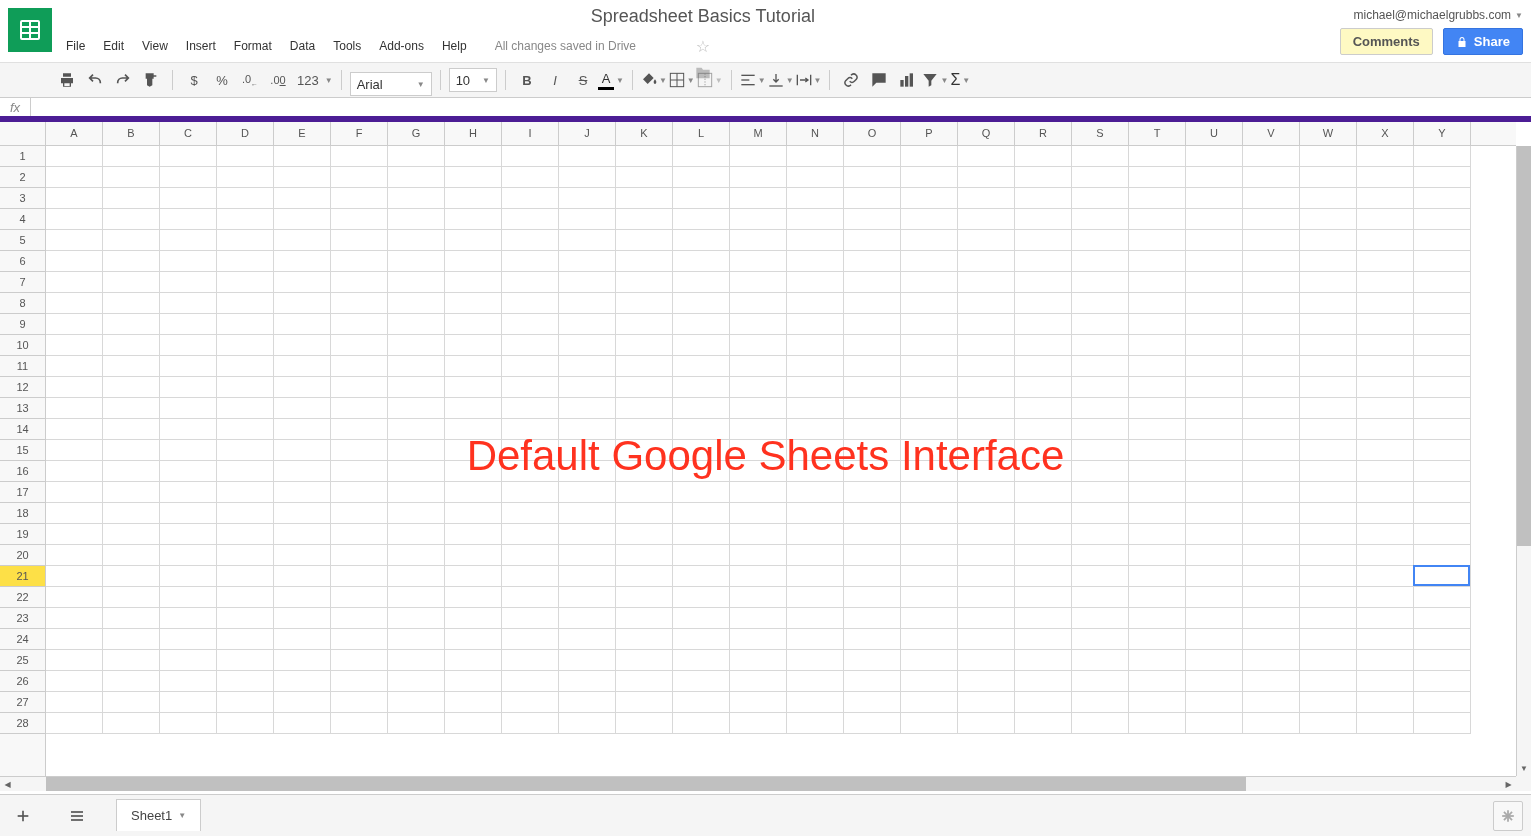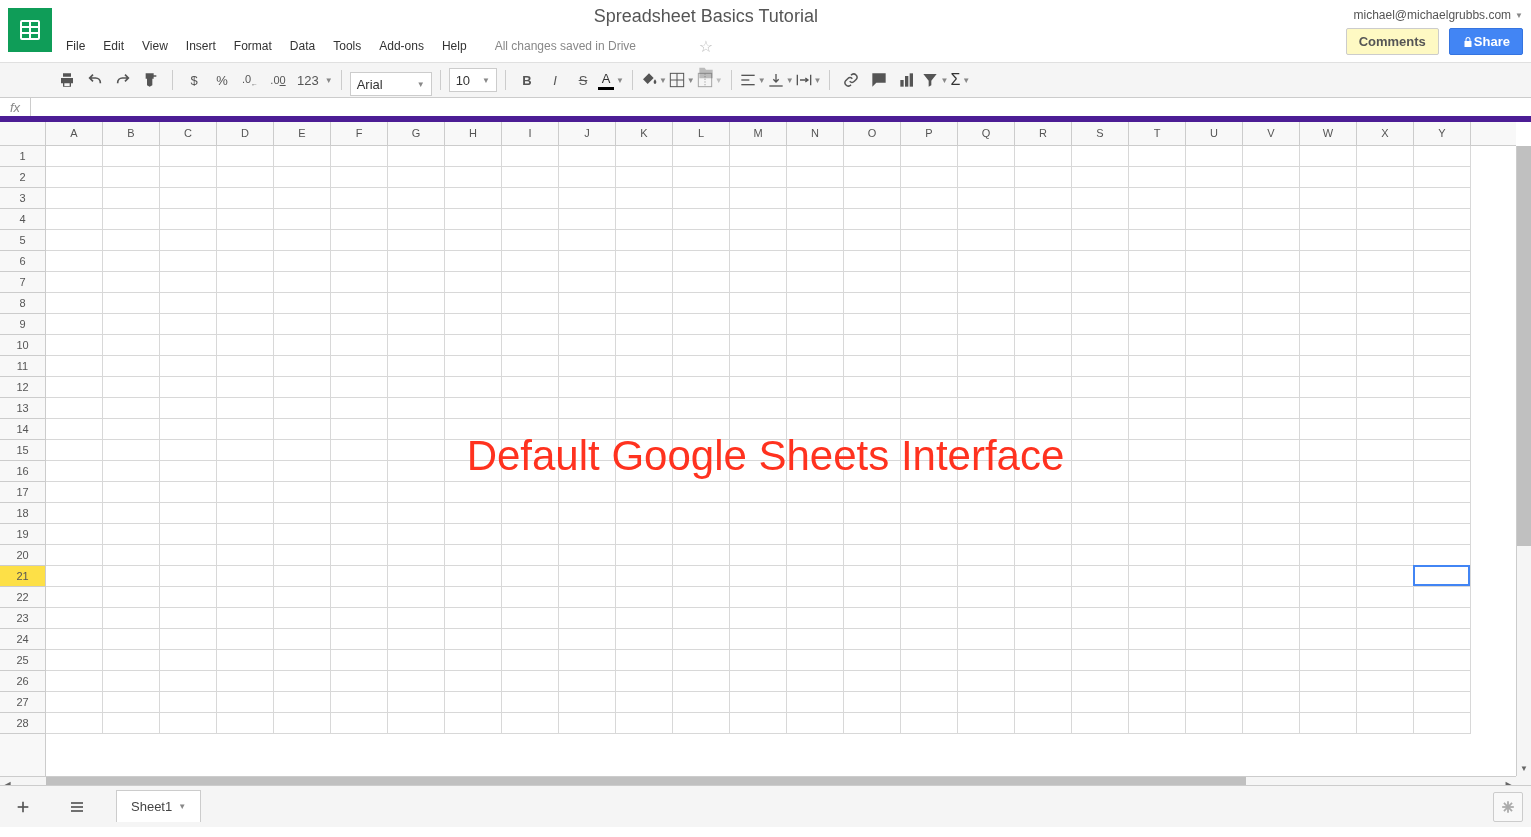--- a/index.html
+++ b/index.html
@@ -14,21 +14,21 @@
   .doc-title { font-size: 18px; color: #555; letter-spacing: 0; }
   .star-icon, .folder-icon { color: #bbb; font-size:16px; cursor:pointer;}
   .menu-bar { display: flex; gap: 18px; align-items: center; height: 28px; font-size: 12px; color:#333;text-align:right;}
   .menu-bar .menu-item { cursor: pointer; }
   .save-status { color: #888; margin-left: 10px; }
   .account-area { text-align: right; padding-top:2px;}
   .user-email { font-size: 12px; color: #555; display:flex; align-items:center; gap:4px; justify-content:flex-end; margin-bottom:6px;}
   .top-buttons { display:flex; gap:10px; justify-content:flex-end;}
   .btn { border:1px solid #ccc; border-radius:2px; padding:5px 12px; font-size:13px; font-weight:bold; cursor:pointer; background:#fef9c3;}
   .btn-comments { color:#555; }
-  .btn-share { background:#4285f4; color:#fff; border-color:#3574e0; display:flex; align-items:center; font-weight:bold;}
+  .btn-share { background:#4285f4; color:#fff; border-color:#3574e0; display:flex; align-items:center; gap:6px; font-weight:bold;}
 
   
   .toolbar { height: 36px; background:#f5f5f5; border-top:1px solid #e0e0e0; border-bottom:1px solid #ccc; display:flex; align-items:center; padding:0 8px 0 54px; gap:2px;}
   .tb-btn { width:26px; height:26px; display:flex; align-items:center; justify-content:center; color:#555; cursor:pointer; border-radius:2px;}
   .tb-sep { width:1px; height:20px; background:#ccc; margin:0 6px;}
   .tb-text { font-size:13px; color:#555; padding:0 4px; cursor:pointer;}
   .font-select { display:flex; align-items:center; border:1px solid #ccc; background:#fff; height:24px; padding:0 6px; gap:18px; font-size:13px; cursor:pointer; min-width:82px; justify-content:space-between;margin-top:8px;}
   .size-select { display:flex; align-items:center; border:1px solid #ccc; background:#fff; height:24px; padding:0 6px; gap:12px; font-size:13px; cursor:pointer; min-width:46px; justify-content:space-between;}
   .dd-arrow { font-size:8px; color:#888;}
   .color-underline {display:flex; flex-direction:column; align-items:center;}
@@ -62,21 +62,21 @@
   .hscroll .thumb{ background:#c0c0c0; height:100%; width:1200px; position:absolute; left:46px;}
   .hscroll .arrow{position:absolute; height:100%; width:15px; display:flex;align-items:center;justify-content:center; font-size:8px; color:#666; background:#f5f5f5;}
   .hscroll .arrow.left{left:0;}
   .hscroll .arrow.right{right:0;}
   .scroll-corner{position:absolute; right:0; bottom:0; width:15px; height:15px; background:#f5f5f5;}
 
   
   .overlay-text { position:absolute; top:432px; left:0; right:0; text-align:center; font-family: Helvetica, Arial, sans-serif; font-size:42px; color:#ff321f; z-index:50; pointer-events:none;}
 
   
-  .sheet-bar { position:absolute; bottom:10px; left:0; right:0; height:42px; border-top:1px solid #ccc; background:#f5f5f5; display:flex; align-items:center; padding:0 8px; gap:24px;}
+  .sheet-bar { position:absolute; bottom:1px; left:0; right:0; height:42px; border-top:1px solid #ccc; background:#f5f5f5; display:flex; align-items:center; padding:0 8px; gap:24px;}
   .sheet-btn { width:30px; height:28px; display:flex; align-items:center; justify-content:center; color:#555; cursor:pointer;}
   .sheet-tab { background:#fff; border:1px solid #ccc; border-bottom:none; padding:6px 14px; font-size:13px; color:#444; display:flex; align-items:center; gap:6px; cursor:pointer; margin-top:-1px; height:32px;}
   .sheet-bar .spacer{flex:1;}
   .explore-btn{width:30px;height:30px;border:1px solid #ccc;border-radius:2px;background:#f8f8f8;display:flex;align-items:center;justify-content:center;cursor:pointer; color:#888;}
 
   svg { display:block; }
 </style>
 </head>
 <body>
 

